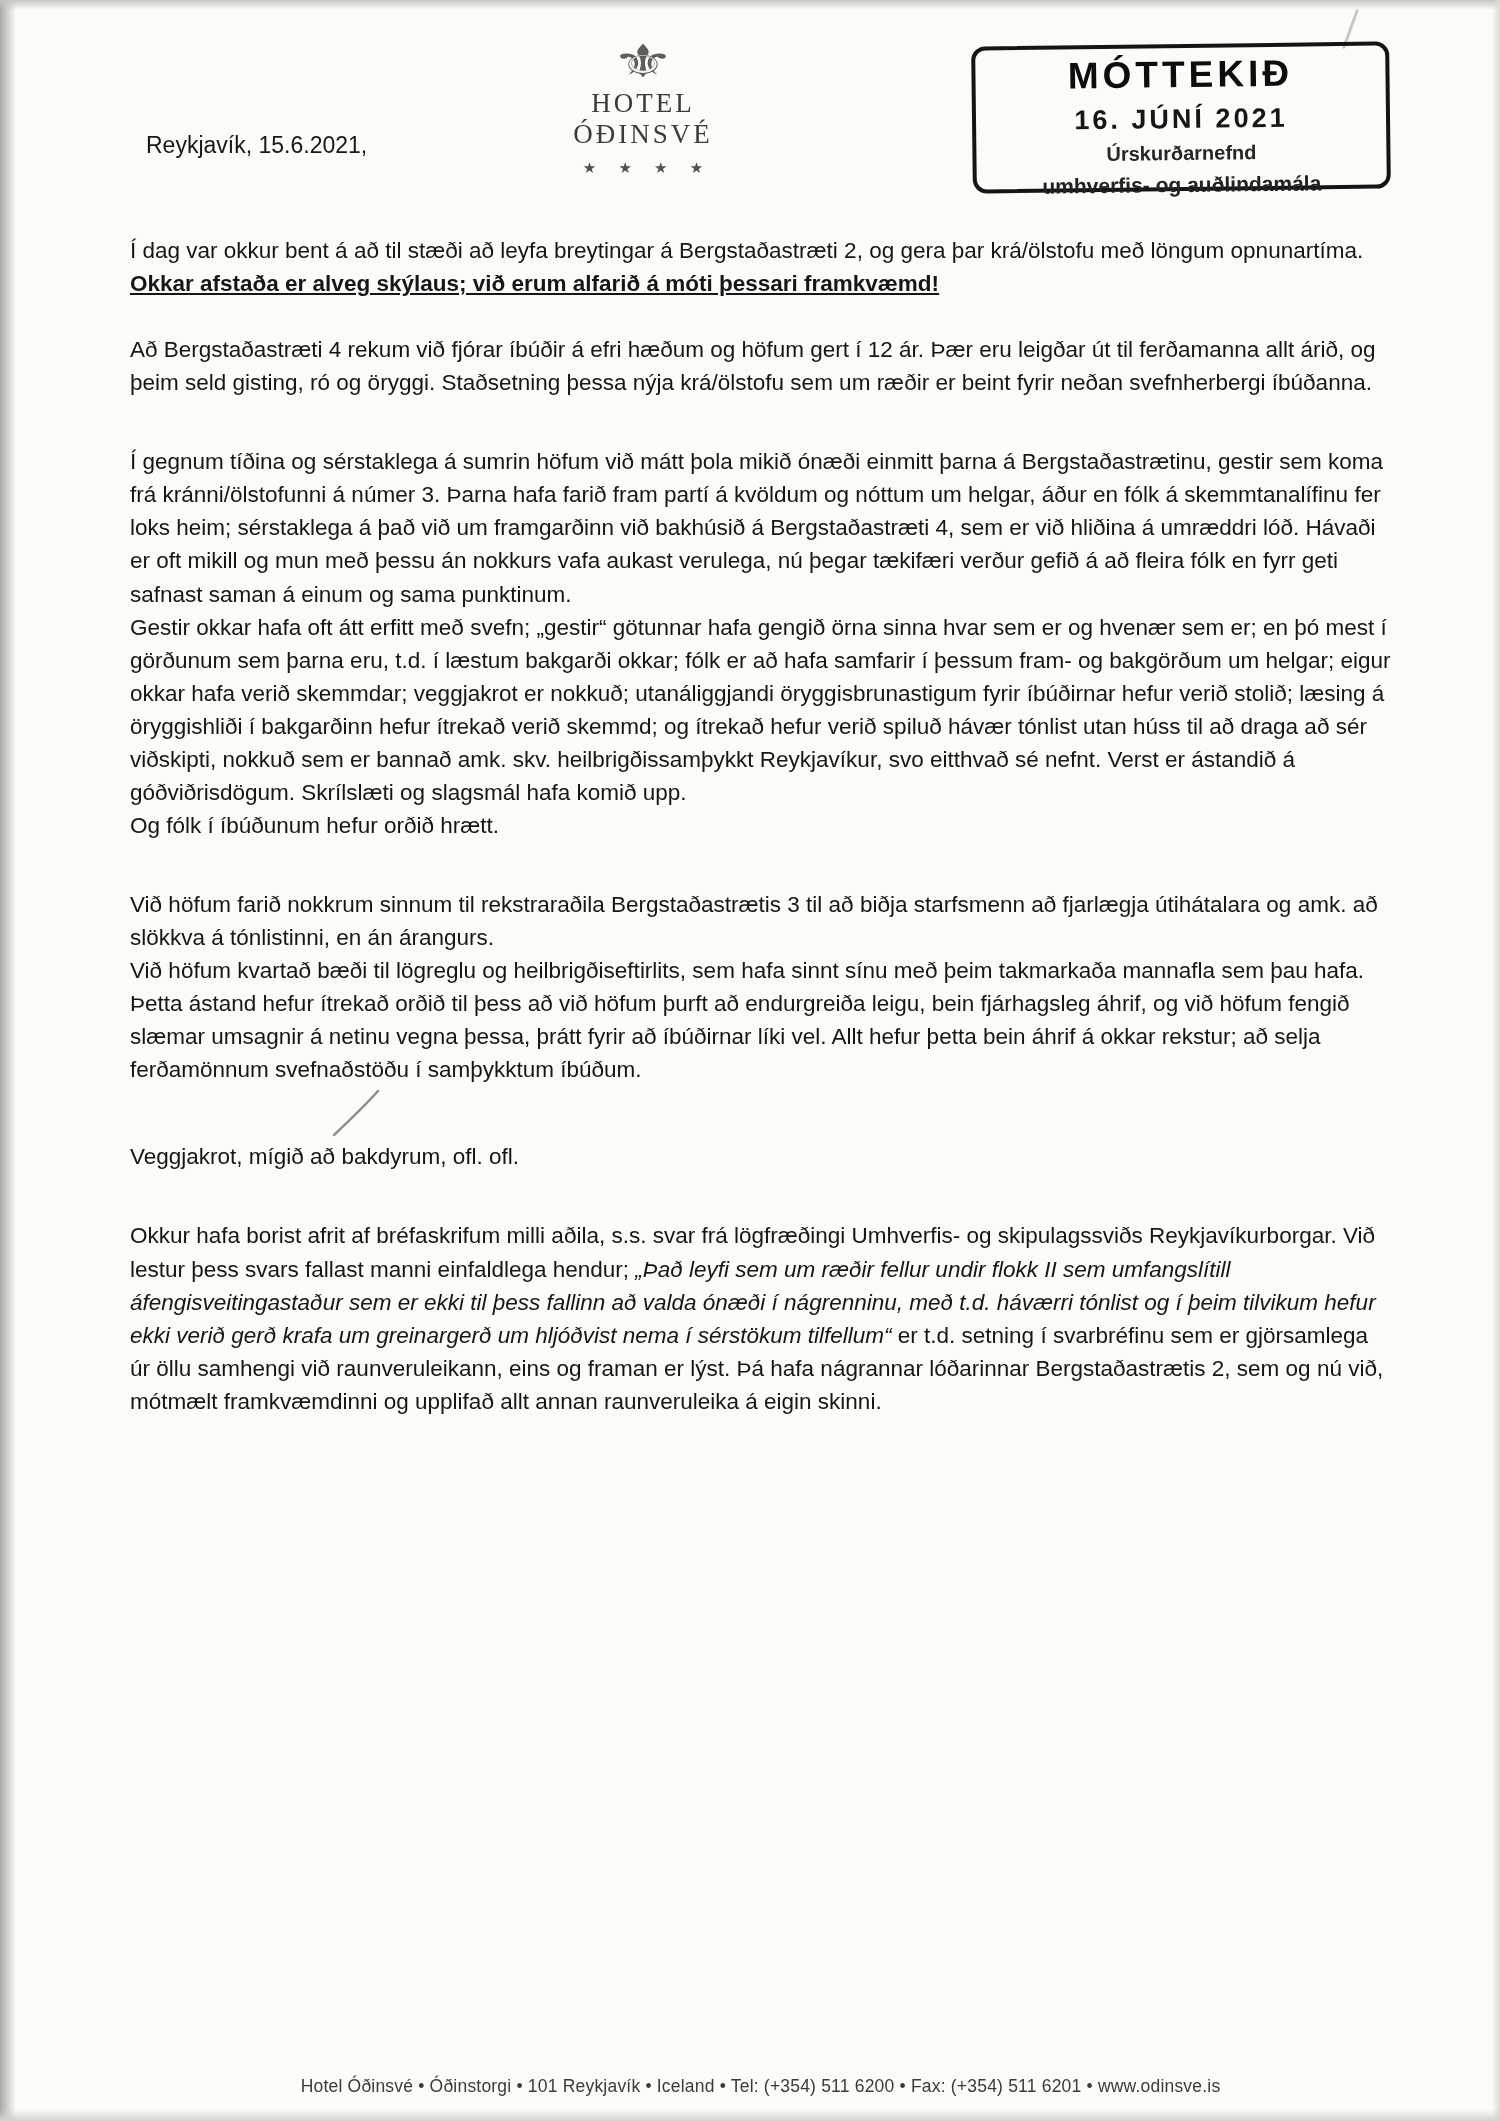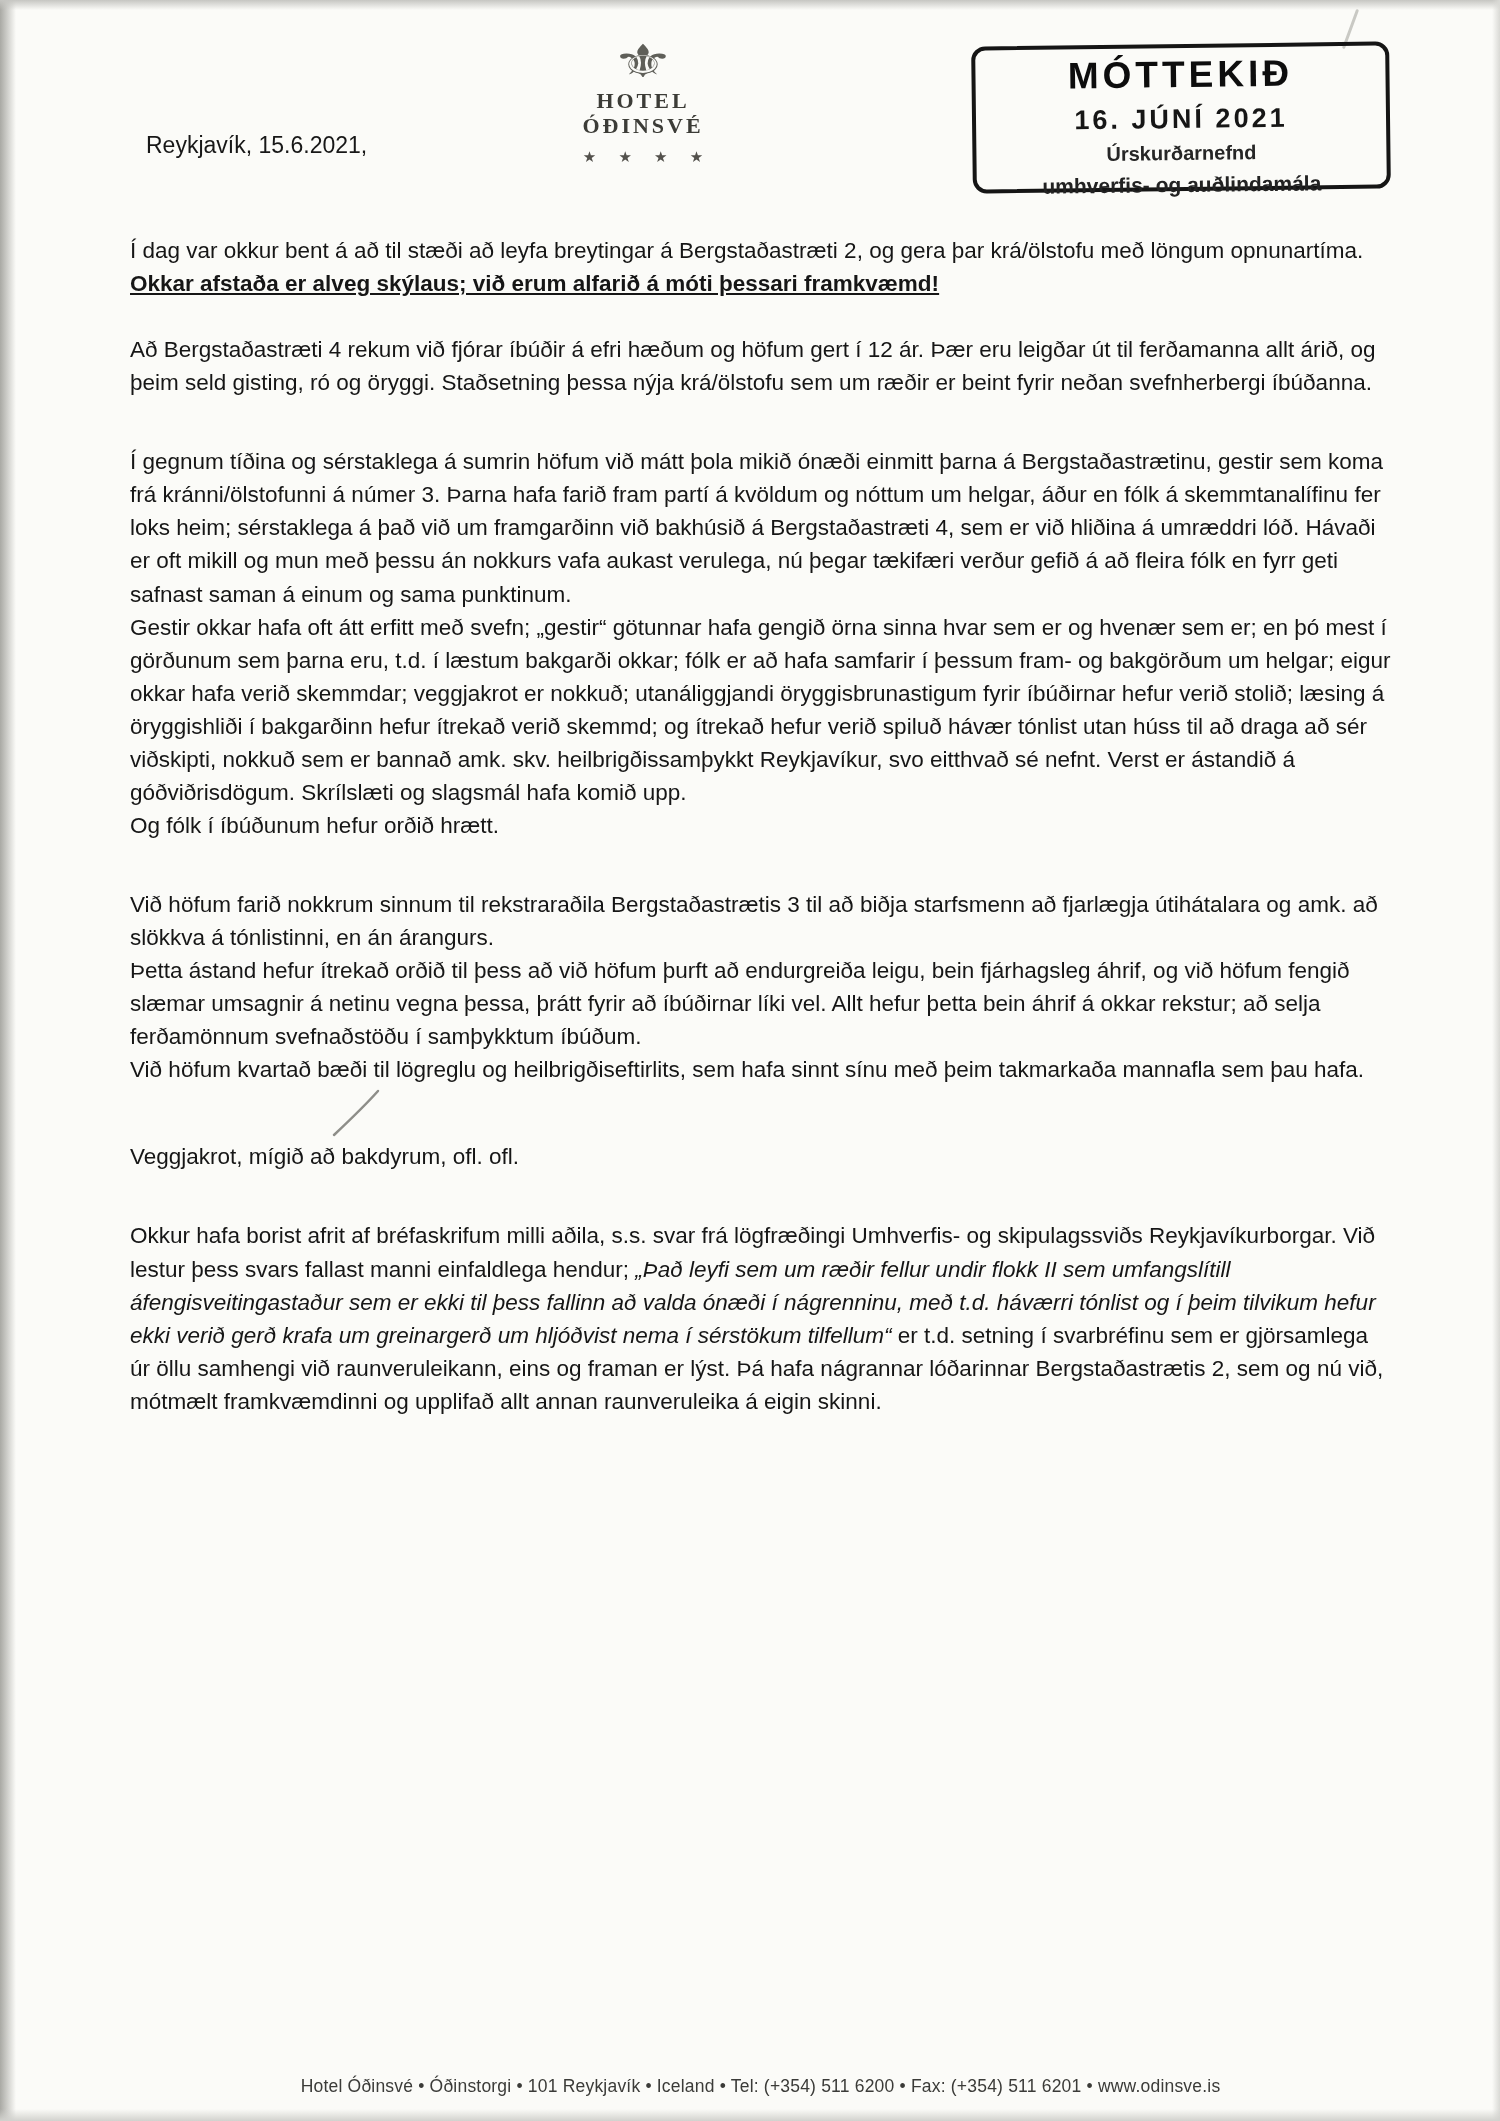--- a/index.html
+++ b/index.html
@@ -20,22 +20,22 @@
     background:linear-gradient(0deg,#d2d2ce,rgba(251,251,248,0));}
   .crease{position:absolute;right:148px;top:8px;width:3px;height:42px;
     background:#c9c9c4;transform:rotate(20deg);border-radius:2px;}
 
   
   .header{position:relative;height:202px;margin:0 108px 0 130px;}
   .date{position:absolute;left:0;top:132px;font-size:23px;color:#171717;margin-left:16px;}
   .logo{position:absolute;left:388px;top:38px;width:250px;text-align:center;}
   .ornament{font-size:46px;line-height:1;color:#5f5f59;transform:scaleX(1.55);}
   .logo-line1,.logo-line2{
-    font-family:"Liberation Serif","DejaVu Serif",serif;font-weight:bold;
-    font-size:22px;letter-spacing:3px;color:#3c3c37;line-height:1.15;}
+    font-family:"Liberation Serif","DejaVu Serif",serif;font-weight:normal;
+    font-size:27px;letter-spacing:3px;color:#3c3c37;line-height:1.15;}
   .logo-line1{margin-top:4px;}
   .stars{font-size:15px;letter-spacing:9px;color:#53514c;margin-top:9px;padding-left:9px;}
 
   .stamp{
     position:absolute;right:2px;top:44px;width:398px;
     border:4px solid #151515;border-radius:14px;
     padding:8px 6px 0;text-align:center;transform:rotate(-0.7deg);
     background:rgba(255,255,255,0.0);}
   .stamp-title{font-size:37px;font-weight:bold;letter-spacing:4px;color:#0d0d0d;line-height:1.05;}
   .stamp-date{font-size:27px;font-weight:bold;letter-spacing:3px;color:#161616;margin-top:9px;}
@@ -90,22 +90,22 @@
     <p>Í dag var okkur bent á að til stæði að leyfa breytingar á Bergstaðastræti 2, og gera þar krá/ölstofu með löngum opnunartíma.</p>
     <p class="bold-underline">Okkar afstaða er alveg skýlaus; við erum alfarið á móti þessari framkvæmd!</p>
 
     <p class="gap1">Að Bergstaðastræti 4 rekum við fjórar íbúðir á efri hæðum og höfum gert í 12 ár. Þær eru leigðar út til ferðamanna allt árið, og þeim seld gisting, ró og öryggi. Staðsetning þessa nýja krá/ölstofu sem um ræðir er beint fyrir neðan svefnherbergi íbúðanna.</p>
 
     <p class="gap2">Í gegnum tíðina og sérstaklega á sumrin höfum við mátt þola mikið ónæði einmitt þarna á Bergstaðastrætinu, gestir sem koma frá kránni/ölstofunni á númer 3. Þarna hafa farið fram partí á kvöldum og nóttum um helgar, áður en fólk á skemmtanalífinu fer loks heim; sérstaklega á það við um framgarðinn við bakhúsið á Bergstaðastræti 4, sem er við hliðina á umræddri lóð. Hávaði er oft mikill og mun með þessu án nokkurs vafa aukast verulega, nú þegar tækifæri verður gefið á að fleira fólk en fyrr geti safnast saman á einum og sama punktinum.</p>
     <p>Gestir okkar hafa oft átt erfitt með svefn; „gestir“ götunnar hafa gengið örna sinna hvar sem er og hvenær sem er; en þó mest í görðunum sem þarna eru, t.d. í læstum bakgarði okkar; fólk er að hafa samfarir í þessum fram- og bakgörðum um helgar; eigur okkar hafa verið skemmdar; veggjakrot er nokkuð; utanáliggjandi öryggisbrunastigum fyrir íbúðirnar hefur verið stolið; læsing á öryggishliði í bakgarðinn hefur ítrekað verið skemmd; og ítrekað hefur verið spiluð hávær tónlist utan húss til að draga að sér viðskipti, nokkuð sem er bannað amk. skv. heilbrigðissamþykkt Reykjavíkur, svo eitthvað sé nefnt. Verst er ástandið á góðviðrisdögum. Skrílslæti og slagsmál hafa komið upp.</p>
     <p>Og fólk í íbúðunum hefur orðið hrætt.</p>
 
     <p class="gap2">Við höfum farið nokkrum sinnum til rekstraraðila Bergstaðastrætis 3 til að biðja starfsmenn að fjarlægja útihátalara og amk. að slökkva á tónlistinni, en án árangurs.</p>
+    <p>Við höfum kvartað bæði til lögreglu og heilbrigðiseftirlits, sem hafa sinnt sínu með þeim takmarkaða mannafla sem þau hafa.</p>
     <p>Þetta ástand hefur ítrekað orðið til þess að við höfum þurft að endurgreiða leigu, bein fjárhagsleg áhrif, og við höfum fengið slæmar umsagnir á netinu vegna þessa, þrátt fyrir að íbúðirnar líki vel. Allt hefur þetta bein áhrif á okkar rekstur; að selja ferðamönnum svefnaðstöðu í samþykktum íbúðum.</p>
-    <p>Við höfum kvartað bæði til lögreglu og heilbrigðiseftirlits, sem hafa sinnt sínu með þeim takmarkaða mannafla sem þau hafa.</p>
 
     <div class="pen-mark">
       <svg width="64" height="50" viewBox="0 0 64 50" aria-hidden="true">
         <path d="M50 3 C42 12, 24 30, 6 47" stroke="#8e8e89" stroke-width="2.5" fill="none" stroke-linecap="round"></path>
       </svg>
     </div>
 
     <p>Veggjakrot, mígið að bakdyrum, ofl. ofl.</p>
 
 

